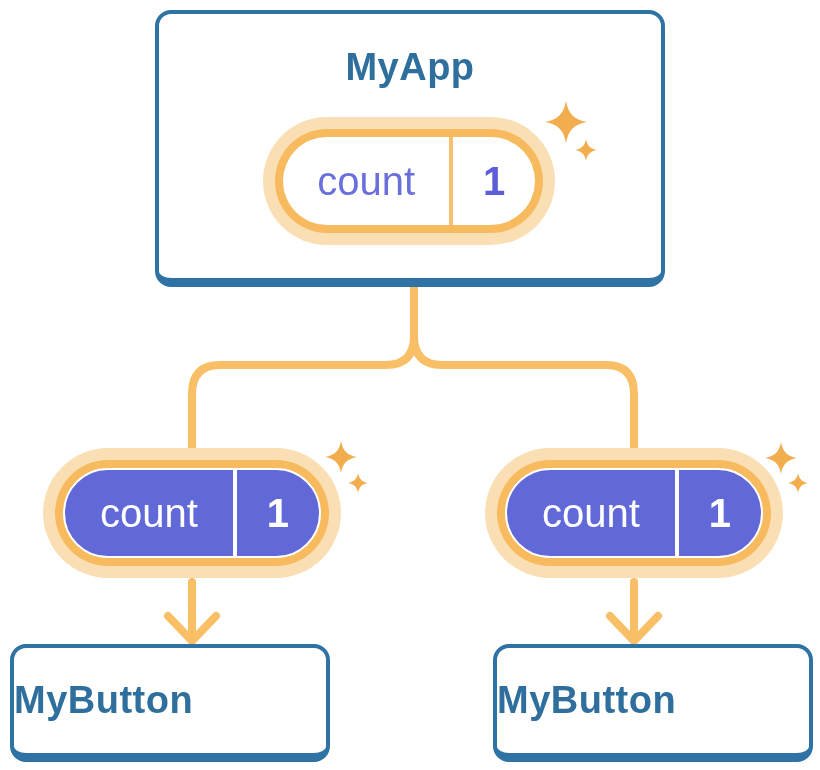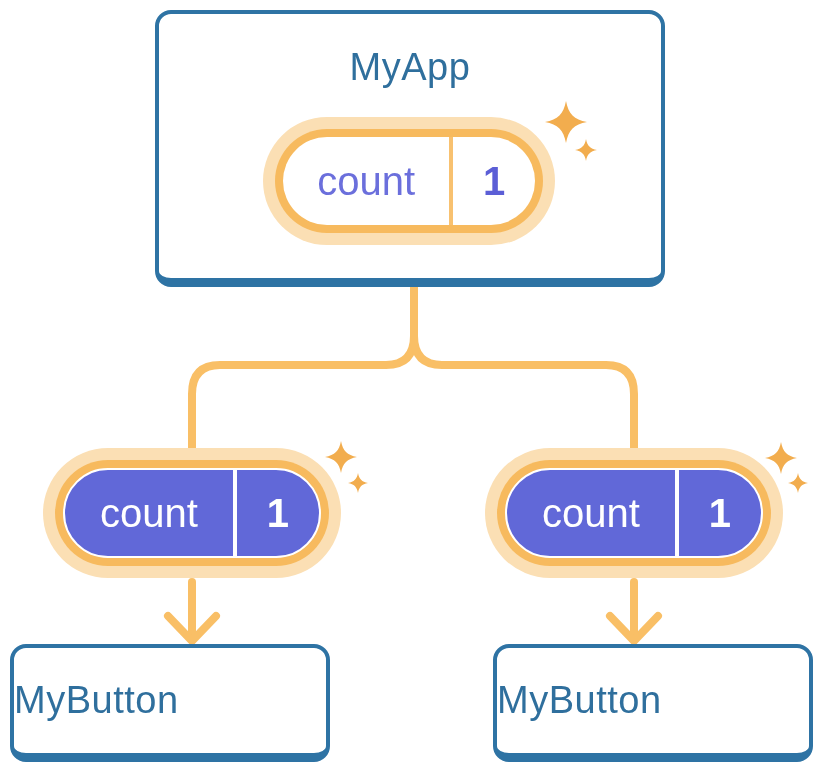--- a/index.html
+++ b/index.html
@@ -15,21 +15,21 @@
   .spark{fill:var(--sparkle);}
   .card{
     position:absolute;z-index:2;box-sizing:border-box;
     background:var(--card-fill);
     border:4px solid var(--card-border);
     border-bottom-width:9px;
     border-radius:16px;
   }
   .card.center{display:flex;align-items:center;}
   .node-title{
-    font-size:38px;font-weight:400;color:var(--title-text);
+    font-size:38px;font-weight:700;color:var(--title-text);
     letter-spacing:.5px;
   }
   .top-title{display:block;text-align:center;margin-top:32px;}
   .pill{position:absolute;z-index:2;box-sizing:border-box;background:var(--pill-glow);border-radius:999px;padding:12px;}
   .ring{box-sizing:border-box;height:100%;background:var(--pill-ring);border-radius:999px;padding:8px;}
   .pbody{box-sizing:border-box;height:100%;border-radius:999px;display:flex;overflow:hidden;}
   .state .pbody{background:#fff;}
   .prop .pbody{background:var(--prop-fill);border:2px solid #fff;}
   .cell{display:flex;align-items:center;justify-content:center;font-size:40px;}
   .cell.name{flex:167 0 0;}

